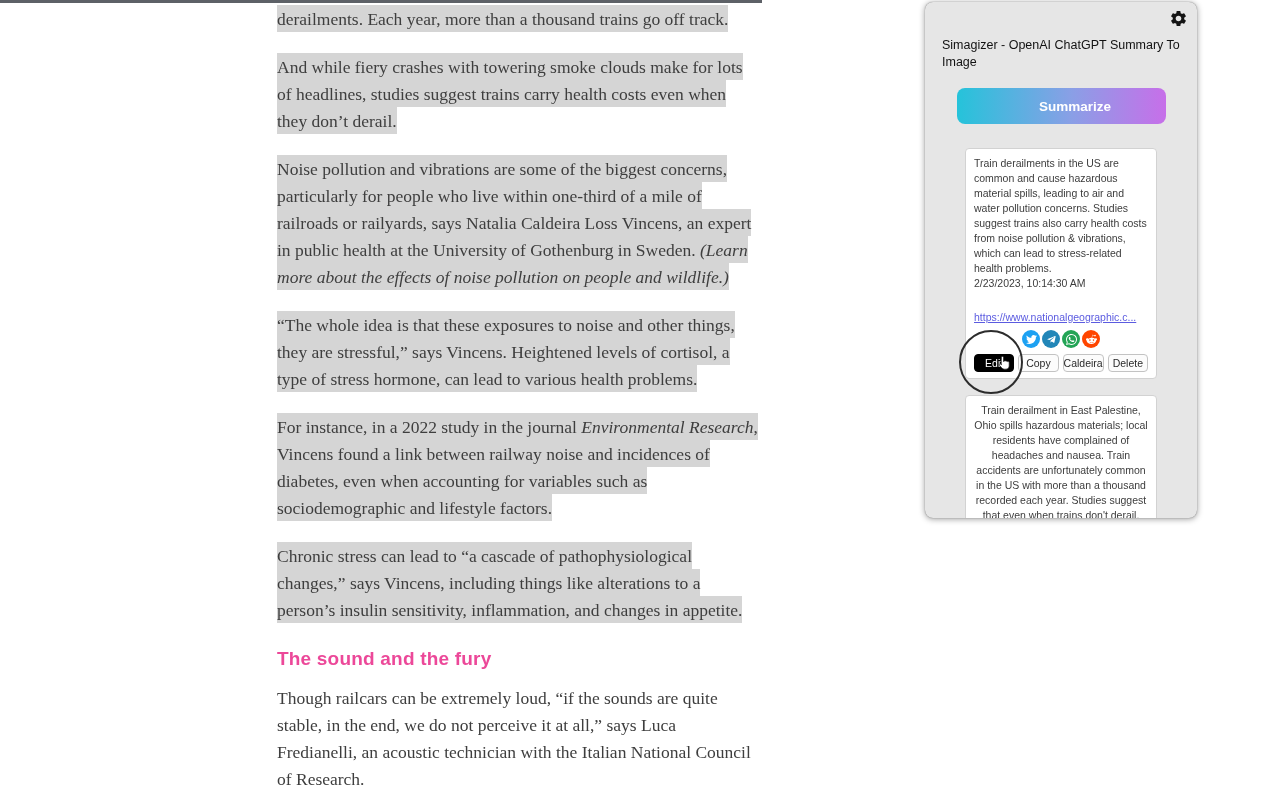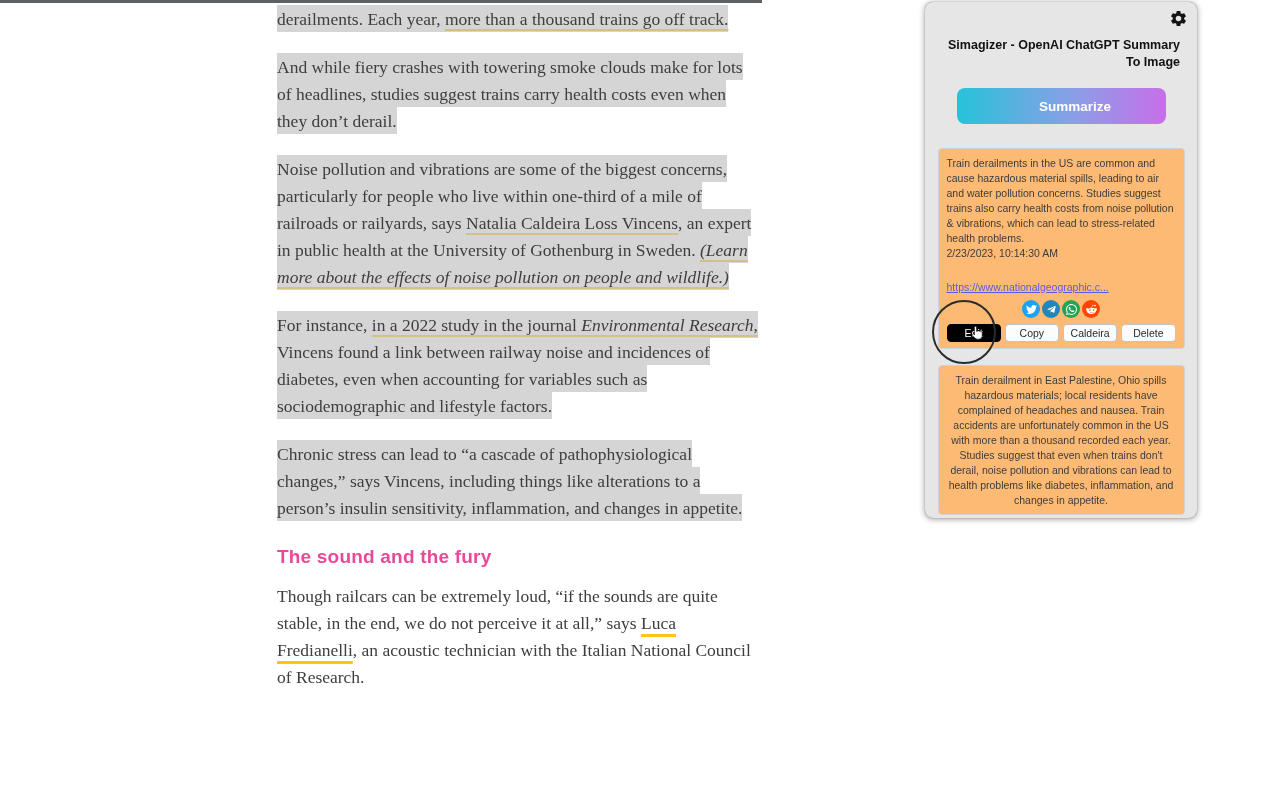--- a/index.html
+++ b/index.html
@@ -8,39 +8,39 @@
 
   
   .top-strip { position:absolute; left:0; top:0; width:762px; height:3px; background:#5d6167; }
   .article { position:absolute; left:277px; top:5px; width:481px;
              font-family:"Liberation Serif","DejaVu Serif",serif;
              font-size:17.5px; line-height:27px; color:#3e3e3e; }
   .article p { margin:0 0 21px 0; }
   .seg-sel { background:#d5d5d5; padding:3.5px 0;
              -webkit-box-decoration-break:clone; box-decoration-break:clone; }
   .seg-italic { font-style:italic; }
-  a.article-link { color:inherit; text-decoration:underline; text-decoration-thickness:2px;
+  a.article-link { color:inherit; text-decoration-thickness:2px;
                    text-underline-offset:5px; cursor:pointer; }
   a.link-muted { text-decoration-color:#d4c084; }
   a.link-bright { text-decoration-color:#ffc60b; text-decoration-thickness:3px; }
   .article h2 { font-family:"Liberation Sans",sans-serif; font-size:19px; line-height:22px;
                 font-weight:700; color:#ec4899; margin:25px 0 15px 0; letter-spacing:.2px; }
 
   
   .popup { position:absolute; left:925px; top:2px; width:272px; height:516px;
            background:#e6e6e6; border-radius:8px; overflow:hidden;
            box-shadow:0 1px 6px rgba(0,0,0,.4), 0 0 1px rgba(0,0,0,.5); }
   .gear { position:absolute; top:7px; right:9px; width:19px; height:19px; cursor:pointer; }
-  .popup-title { margin:35px auto 0; width:238px; text-align:right; font-weight:700;
+  .popup-title { margin:35px auto 0; width:238px; text-align:left; font-weight:400;
                  font-size:12.5px; line-height:17px; color:#121212; }
   .summarize-btn { display:block; margin:17px auto 0; width:209px; height:36px; border:none;
                    border-radius:8px; color:#fff; font-weight:700; font-size:13.5px;
                    font-family:"Liberation Sans",sans-serif; cursor:pointer;
                    background:linear-gradient(90deg,#25c3da 0%,#8a9fe6 55%,#c76fe9 100%);padding-left:28px; }
-  .card { width:247px; margin:24px auto 0; background:#fdba74; border:1px solid #d2d2d2;
+  .card { width:192px; margin:24px auto 0; background:#ffffff; border:1px solid #d2d2d2;
           border-radius:4px; padding:7px 8px 6px 8px; }
   .card + .card { margin-top:16px;text-align:center; }
   .card-text, .card-time { font-size:10.5px; line-height:15px; color:#3c3c3c; }
   .card-link { display:inline-block; font-size:10.5px; line-height:14px; color:#5b5be0;
                text-decoration:underline; margin-top:19px; cursor:pointer; }
   .icons-row { display:flex; justify-content:center; gap:2px; margin-top:5px; }
   .share-icon { width:18px; height:18px; border-radius:50%; display:flex; align-items:center;
                 justify-content:center; cursor:pointer; }
   .share-icon svg { width:11px; height:11px; fill:#fff; }
   .btn-row { display:flex; gap:4px; margin-top:6px; position:relative; }
@@ -55,20 +55,21 @@
 </style>
 </head>
 <body>
 
 <div class="top-strip"></div>
 
 <div class="article" id="article">
     <p><span class="seg-sel">derailments. Each year, </span><a class="seg-sel article-link link-muted">more than a thousand trains go off track.</a></p>
     <p><span class="seg-sel">And while fiery crashes with towering smoke clouds make for lots of headlines, studies suggest trains carry health costs even when they don’t derail.</span></p>
     <p><span class="seg-sel">Noise pollution and vibrations are some of the biggest concerns, particularly for people who live within one-third of a mile of railroads or railyards, says </span><a class="seg-sel article-link link-muted">Natalia Caldeira Loss Vincens</a><span class="seg-sel">, an expert in public health at the University of Gothenburg in Sweden. </span><a class="seg-sel seg-italic article-link link-muted">(Learn more about the effects of noise pollution on people and wildlife.)</a></p>
+    <p><span class="seg-sel">“The whole idea is that these exposures to noise and other things, they are stressful,” says Vincens. Heightened levels of cortisol, a type of stress hormone, can lead to various health problems.</span></p>
     <p><span class="seg-sel">For instance, </span><a class="seg-sel article-link link-muted">in a 2022 study in the journal </a><a class="seg-sel seg-italic article-link link-muted">Environmental Research</a><a class="seg-sel article-link link-muted">,</a><span class="seg-sel"> Vincens found a link between railway noise and incidences of diabetes, even when accounting for variables such as sociodemographic and lifestyle factors.</span></p>
     <p><span class="seg-sel">Chronic stress can lead to “a cascade of pathophysiological changes,” says Vincens, including things like alterations to a person’s insulin sensitivity, inflammation, and changes in appetite.</span></p>
     <h2>The sound and the fury</h2>
     <p><span class="">Though railcars can be extremely loud, “if the sounds are quite stable, in the end, we do not perceive it at all,” says </span><a class="article-link link-bright">Luca Fredianelli</a><span class="">, an acoustic technician with the Italian National Council of Research.</span></p>
   </div>
 
 <div class="popup">
   <span class="gear">
     <svg viewBox="0 0 24 24" width="19" height="19" fill="#141414">
         <path d="M19.14 12.94c.04-.3.06-.61.06-.94s-.02-.64-.07-.94l2.03-1.58c.18-.14.23-.41.12-.61l-1.92-3.32a.488.488 0 0 0-.59-.22l-2.39.96c-.5-.38-1.03-.7-1.62-.94l-.36-2.54a.484.484 0 0 0-.48-.41h-3.84c-.24 0-.43.17-.47.41l-.36 2.54c-.59.24-1.13.57-1.62.94l-2.39-.96c-.22-.08-.47 0-.59.22L2.74 8.87c-.12.21-.08.47.12.61l2.03 1.58c-.05.3-.09.63-.09.94s.02.64.07.94l-2.03 1.58c-.18.14-.23.41-.12.61l1.92 3.32c.12.22.37.29.59.22l2.39-.96c.5.38 1.03.7 1.62.94l.36 2.54c.05.24.24.41.48.41h3.84c.24 0 .44-.17.47-.41l.36-2.54c.59-.24 1.13-.56 1.62-.94l2.39.96c.22.08.47 0 .59-.22l1.92-3.32c.12-.22.07-.47-.12-.61l-2.01-1.58zM12 15.6c-1.98 0-3.6-1.62-3.6-3.6s1.62-3.6 3.6-3.6 3.6 1.62 3.6 3.6-1.62 3.6-3.6 3.6z"></path>

